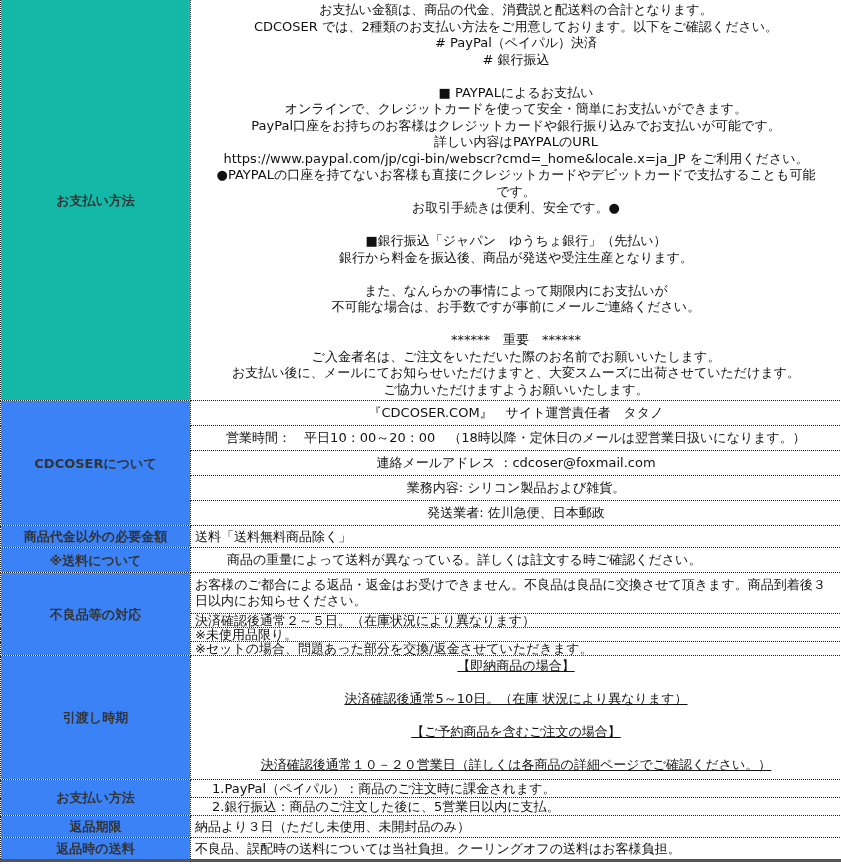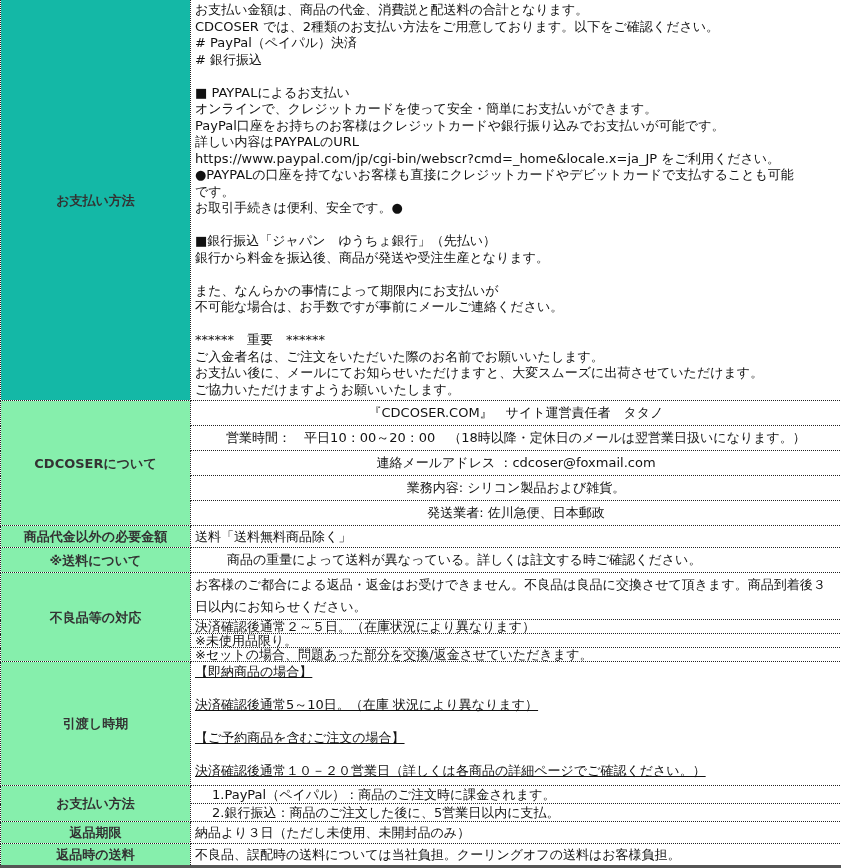--- a/index.html
+++ b/index.html
@@ -23,47 +23,48 @@
   }
   col.c-label { width: 190px; }
   col.c-content { width: 651px; }
   th, td {
     border: 1px dotted #222222;
     font-size: 13px;
     overflow: hidden;
   }
   tr:first-child > th, tr:first-child > td { border-top: none; }
   th.label {
-    background: #86efac;
+    background: #3b82f6;
     font-weight: bold;
     color: #333333;
     text-align: center;
     vertical-align: middle;
     padding: 2px;
     line-height: 17px;
   }
   th.label.bg-white { background: #14b8a6; }
   td.cell {
     color: #111111;
     vertical-align: middle;
     padding: 1px 4px;
     line-height: 16px;
   }
   td.multiline {
     white-space: pre-line;
     vertical-align: top;
     padding: 2px 4px;
     line-height: 16.5px;
+    text-align: center;
   }
   
   td.h-payment   { height: 394px; }
   td.h-about     { height: 25px; text-align: center; }
   td.h-fees      { height: 22px; }
   td.h-shipnote  { height: 25px; padding-left: 36px; }
-  td.h-defect1   { height: 41px; line-height: 22px; vertical-align: middle; }
+  td.h-defect1   { height: 41px; line-height: 16px; vertical-align: middle; }
   td.h-defect    { height: 13px; line-height: 13px; padding-top: 0; padding-bottom: 0; }
   td.h-delivery  { height: 124px; text-decoration: underline; }
   td.h-deadline  { height: 18px; line-height: 15px; padding-top: 0; padding-bottom: 0; padding-left: 21px; }
   td.h-return    { height: 19px; }
   td.h-retship   { height: 20px; }
   .email { font-weight: normal; }
 </style>
 </head>
 <body>
 

